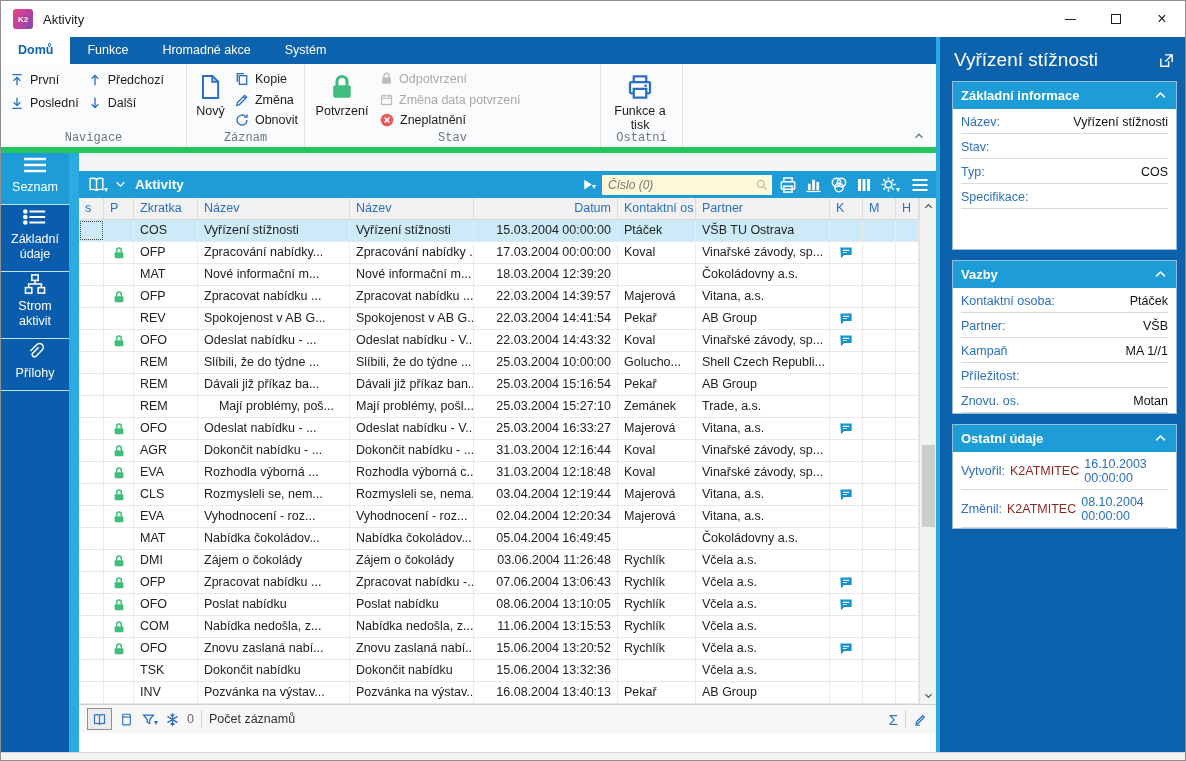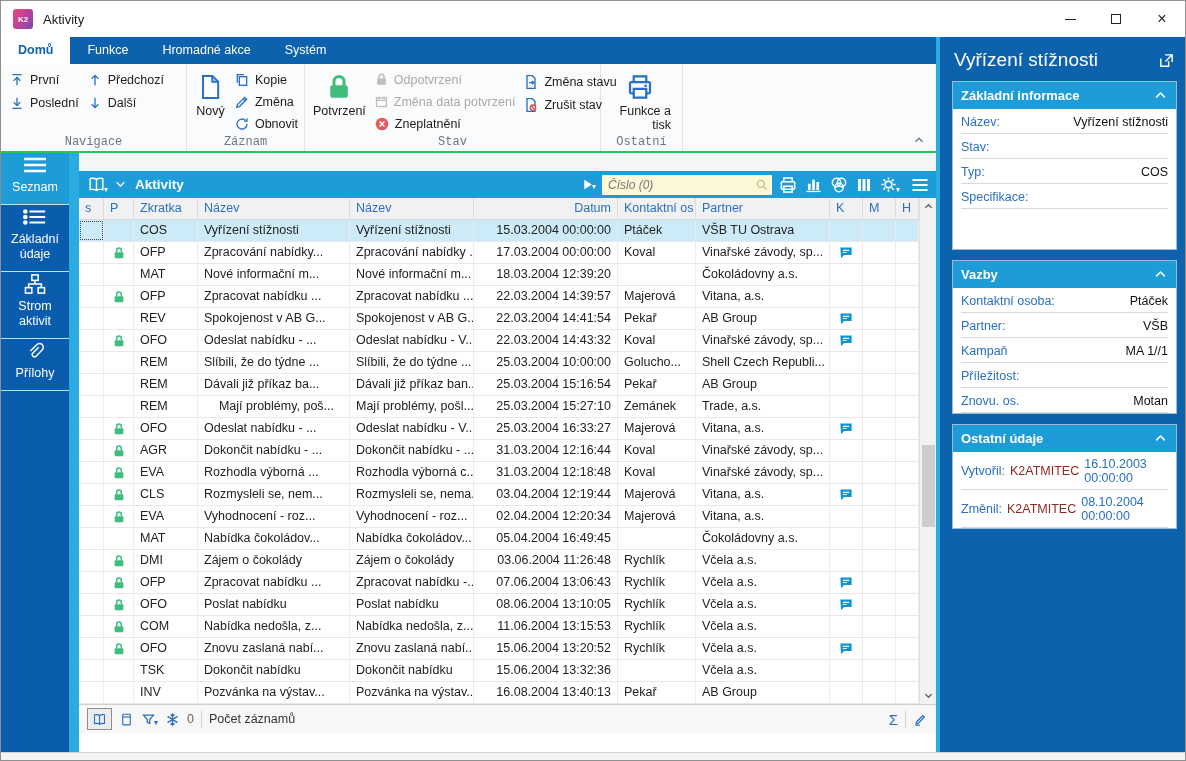--- a/index.html
+++ b/index.html
@@ -22,27 +22,27 @@
   
   .content { flex:1 1 auto; display:flex; min-height:0; }
   .left-col { width:935px; flex:0 0 auto; display:flex; flex-direction:column; min-height:0; }
 
   
   .tabstrip { height:27px; background:#0d62ae; display:flex; align-items:stretch; flex:0 0 auto; }
   .tab { padding:0 17px; line-height:27px; color:#fff; font-size:12.5px; cursor:default; }
   .tab.active { background:#fff; color:#0d62ae; font-weight:bold; }
 
   
-  .ribbon { height:89px; background:#fafbfc; border-bottom:2px solid #22c55e; display:flex; position:relative; flex:0 0 auto; }
+  .ribbon { height:89px; background:#fafbfc; border-bottom:6px solid #22c55e; display:flex; position:relative; flex:0 0 auto; }
   .rgroup { position:relative; border-right:1px solid #e3e3e3; padding:6px 6px 18px 8px; display:flex; gap:8px; }
   .rlabel { position:absolute; left:0; right:0; bottom:2px; text-align:center; color:#6b7681; font-size:12px;font-family:Liberation Mono, monospace; }
   .rcol { display:flex; flex-direction:column; gap:3px; }
   .rsmall { display:flex; align-items:center; gap:5px; height:20px; white-space:nowrap; color:#1c1c1c; }
   .rsmall.disabled { color:#a9a9a9; }
-  .rbig { width:62px; display:flex; flex-direction:column; align-items:center; text-align:right; gap:2px; padding-top:2px; line-height:1.15; }
+  .rbig { width:62px; display:flex; flex-direction:column; align-items:center; text-align:center; gap:2px; padding-top:2px; line-height:1.15; }
   .ric { display:inline-flex; align-items:center; justify-content:center; color:#2a6fc2; }
   .ric.gray { color:#b9b9b9; }
   .ribbon-collapse { position:absolute; right:10px; bottom:4px; color:#6b7681; }
 
   
   .workspace { flex:1 1 auto; display:flex; min-height:0; background:#2aabe2; }
   .sidebar { width:68px; flex:0 0 auto; background:#0a5cac; display:flex; flex-direction:column; }
   .sb-item { border-bottom:1px solid #bfe3f7; padding:1px 2px 10px; display:flex; flex-direction:column; align-items:center; gap:4px; color:#fff; text-align:center; line-height:1.15; font-size:12.5px; }
   .sb-item.active { background:#1e9cd8; }
   .sb-icon { height:22px; display:flex; align-items:center; color:#fff; }
@@ -253,41 +253,20 @@
             <div class="rsmall">
               <span class="ric">
                   <svg width="16" height="16" viewBox="0 0 24 24">
                     <circle cx="12" cy="12" r="9.5" fill="#e25c5c"></circle>
                     <path d="M8.4 8.4l7.2 7.2M15.6 8.4l-7.2 7.2" stroke="#fff" stroke-width="2.2"></path>
                   </svg>
                 </span>
               <span>Zneplatnění</span>
               </div>
           </div>
-          <div class="rcol" style="padding-top:2px">
-            <div class="rsmall">
-              <span class="ric">
-                  <svg width="16" height="16" viewBox="0 0 24 24" fill="none" stroke="currentColor" stroke-width="2">
-                    <path d="M6 2.5h8l4 4V21.5H6z"></path>
-                    <path d="M9 13h7l-2.6-2.6M16 13l-2.6 2.6"></path>
-                  </svg>
-                </span>
-              <span>Změna stavu</span>
-              </div>
-            <div class="rsmall">
-              <span class="ric">
-                  <svg width="16" height="16" viewBox="0 0 24 24" fill="none" stroke="currentColor" stroke-width="2">
-                    <path d="M6 2.5h8l4 4V21.5H6z"></path>
-                    <circle cx="15" cy="16" r="4" fill="#fff" stroke="#d05050"></circle>
-                    <path d="M13 14l4 4" stroke="#d05050"></path>
-                  </svg>
-                </span>
-              <span>Zrušit stav</span>
-              </div>
-          </div>
           <div class="rlabel">Stav</div>
         </div>
 
         <div class="rgroup" style="width:82px">
           <div class="rbig">
             <span class="ric">
                 <svg width="30" height="30" viewBox="0 0 24 24" fill="none" stroke="currentColor" stroke-width="1.8">
                   <path d="M7 8V3.5h10V8"></path>
                   <rect x="4" y="8" width="16" height="9" rx="1"></rect>
                   <rect x="7" y="13.5" width="10" height="7" fill="#fff"></rect>

